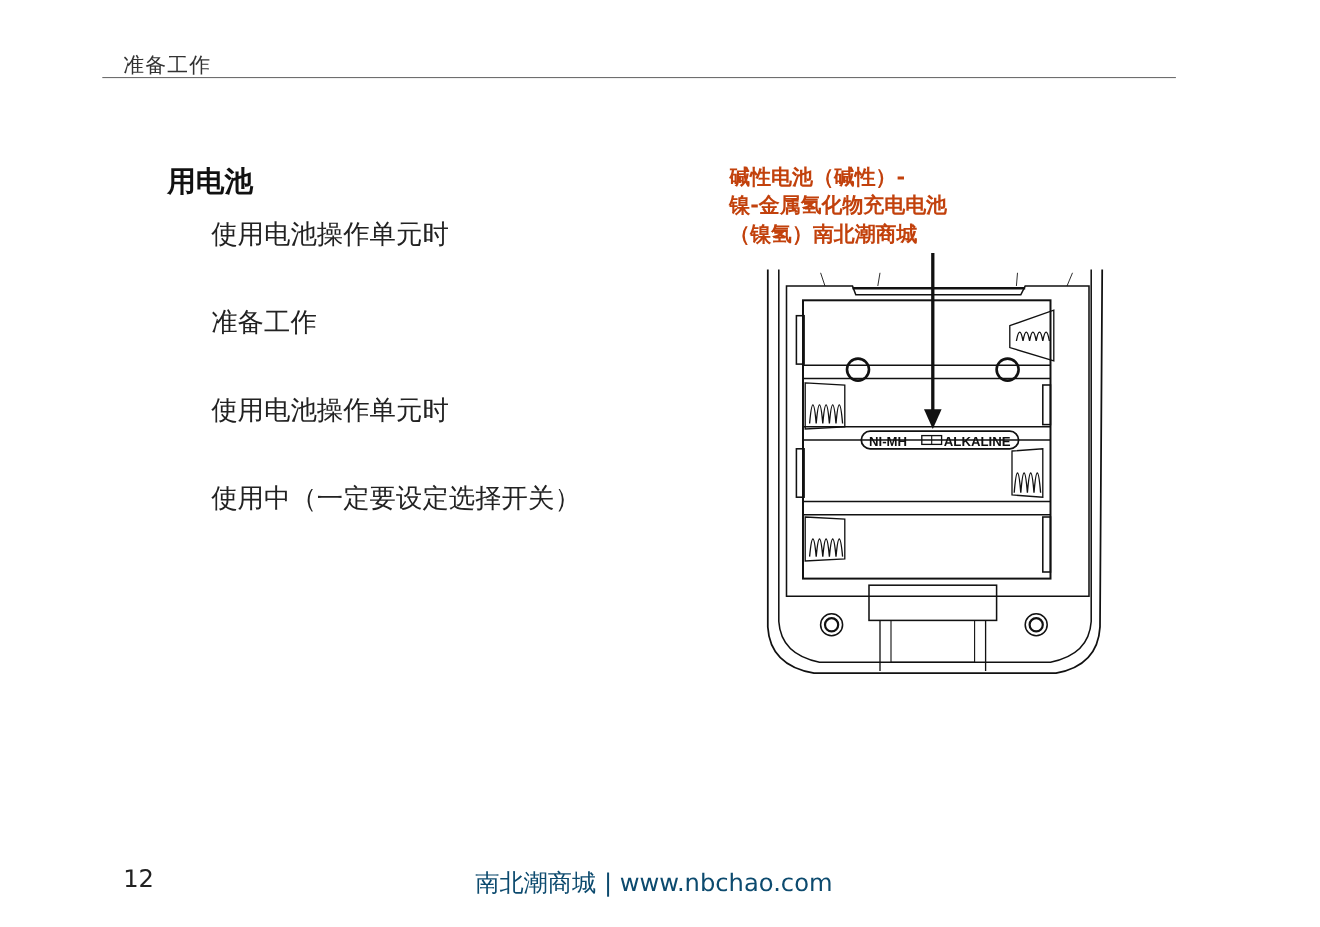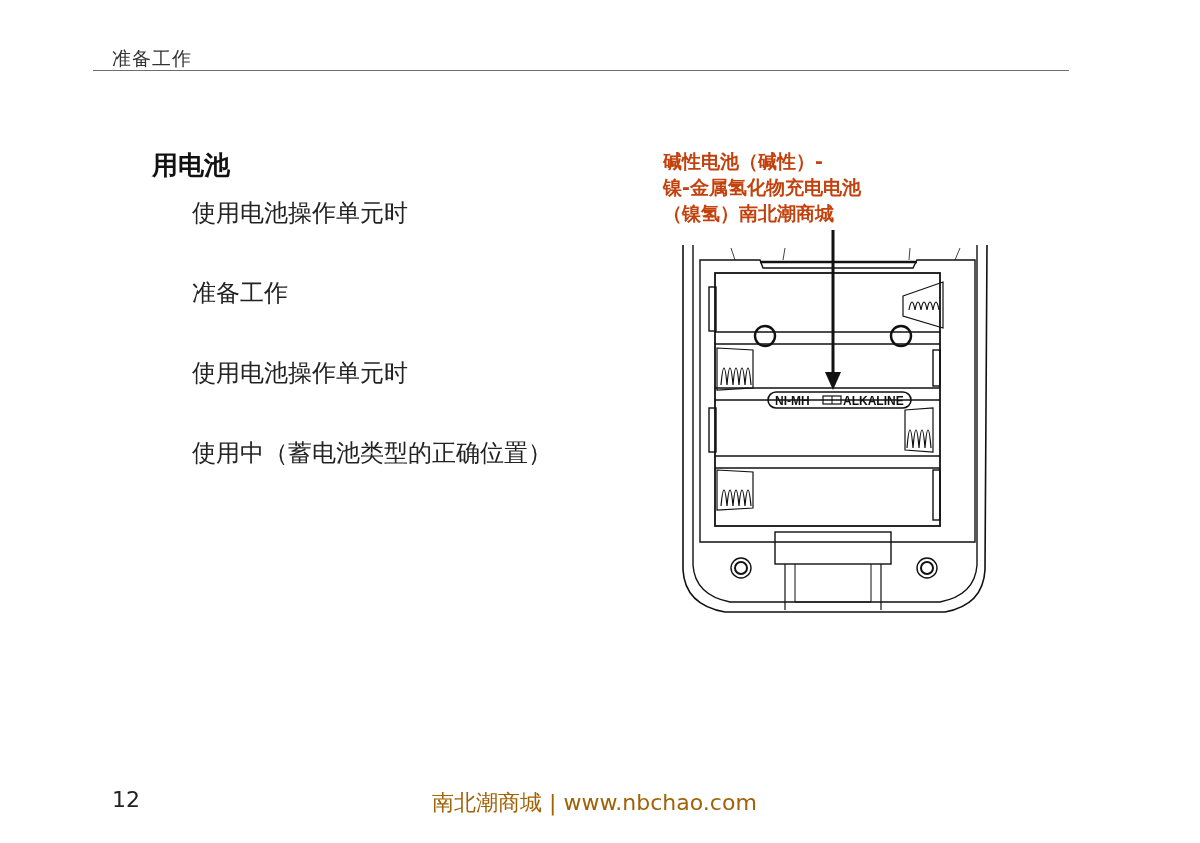--- a/index.html
+++ b/index.html
@@ -25,43 +25,43 @@
     .body-lines li {
       font-size: 24px; line-height: 42px; color: #222; white-space: nowrap; margin-top: 38px;
     }
 
     .callout {
       position: absolute; left: 663px; top: 148px;
       font-size: 19px; line-height: 26px; color: #c2410c; white-space: nowrap; font-weight: bold;
     }
 
     .figure {
-      position: absolute; left: 665px; top: 230px; width: 340px; height: 400px;
+      position: absolute; left: 680px; top: 230px; width: 340px; height: 400px;
     }
 
     .page-number {
       position: absolute; left: 112px; top: 787px; font-size: 22px; color: #222;
       font-family: "DejaVu Sans", sans-serif;
     }
     .footer-brand {
-      position: absolute; left: 432px; top: 788px; font-size: 22px; color: #a16207;
+      position: absolute; left: 432px; top: 788px; font-size: 22px; color: #0c4a6e;
     }
   </style>
 </head>
 <body>
 
 <div class="running-header">准备工作</div>
 <div class="header-rule"></div>
 
 <h2 class="section-title">用电池</h2>
 <ul class="body-lines">
   <li>使用电池操作单元时</li>
   <li>准备工作</li>
   <li>使用电池操作单元时</li>
-  <li>使用中（蓄电池类型的正确位置）</li>
+  <li>使用中（一定要设定选择开关）</li>
 </ul>
 
 <div class="callout">
   <div>碱性电池（碱性）-</div>
   <div>镍-金属氢化物充电电池</div>
   <div>（镍氢）南北潮商城</div>
 </div>
 
 <div class="figure">
   <svg width="340" height="400" viewBox="0 0 340 400" fill="none" stroke="#111" stroke-width="1.4">

